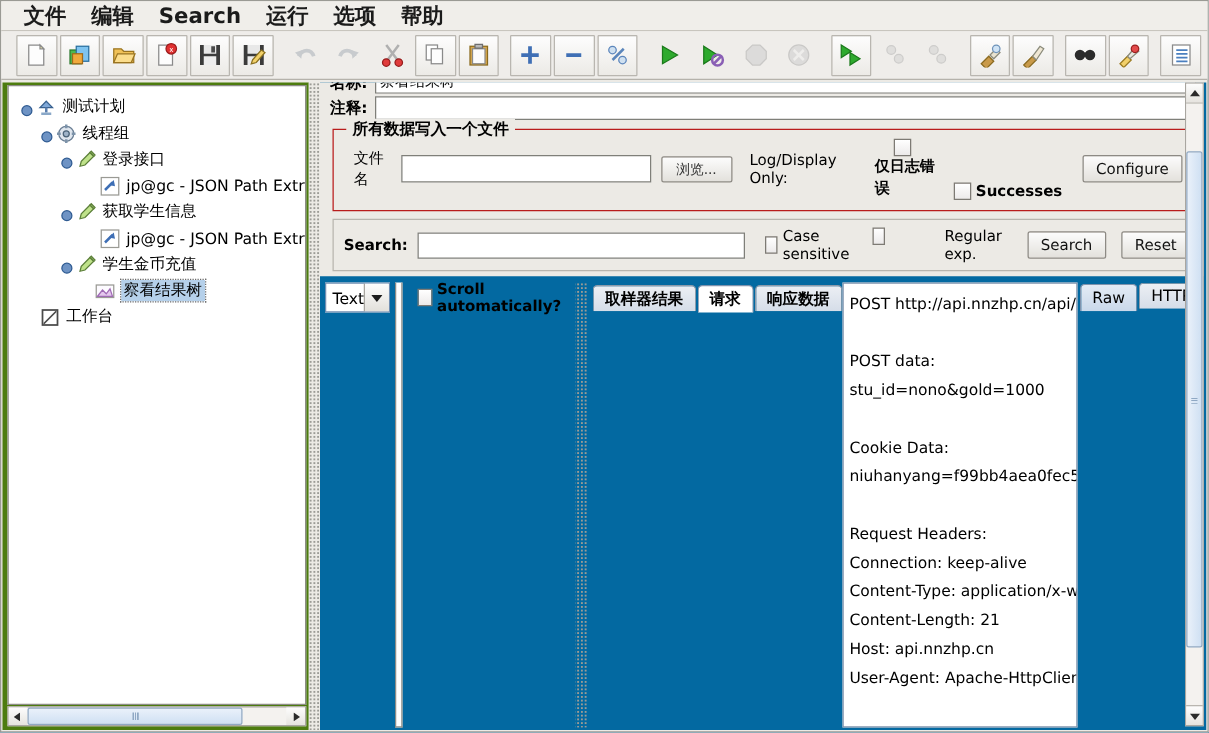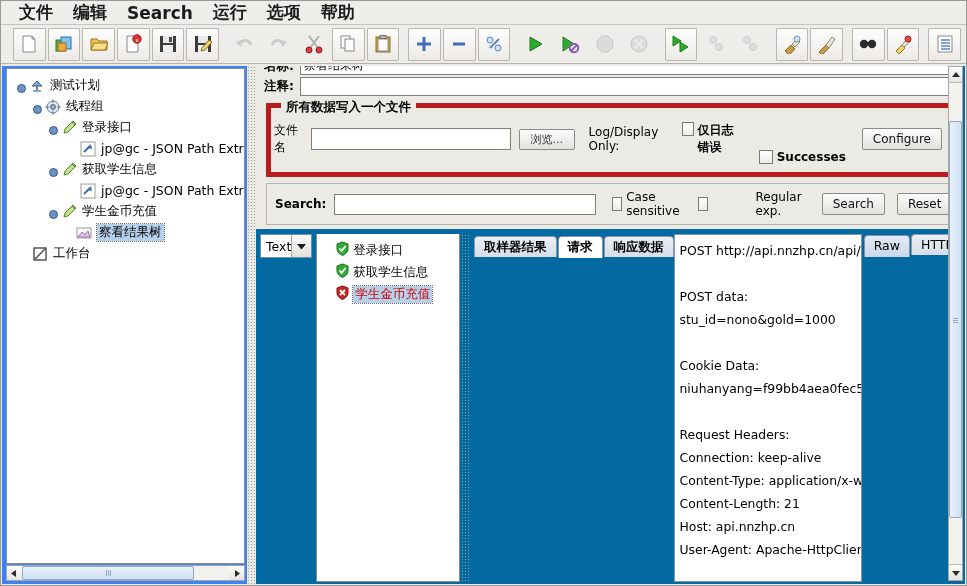--- a/index.html
+++ b/index.html
@@ -24,21 +24,21 @@
           display:flex;align-items:center;justify-content:center;
           background:#f6f5f3;border-radius:1px;position:relative;}
   .tb-btn.framed{border:1px solid #b9b6b0;background:linear-gradient(#fdfdfd,#eceae6);}
   .tb-btn.flat{border:1px solid transparent;background:transparent;}
   .tb-sep{width:7px;}
   .tb-btn svg{display:block;}
   .tb-btn.disabled{opacity:.45;}
 
   
   .main{position:absolute;left:1px;top:65px;right:1px;bottom:1px;display:flex;}
-  .tree-pane{width:245px;background:#3b82f6;display:flex;flex-direction:column;
+  .tree-pane{width:245px;background:#4d7c0f;display:flex;flex-direction:column;
              border-right:0;box-sizing:border-box;}
   .tree-outer{flex:1;margin:2px 2px 0 4px;border:1px solid #8c8c86;background:#fff;
               overflow:hidden;position:relative;}
   .tree-inner{padding:6px 0 0 6px;font-size:12.5px;}
   .vsplit{width:9px;background:#eceae5;position:relative;
           background-image:radial-gradient(#9b9b95 0.7px, transparent 0.8px);
           background-size:3px 3px;background-position:3px 0;}
 
   
   .tnode{display:flex;align-items:center;height:21px;white-space:nowrap;position:relative;}
@@ -56,21 +56,21 @@
   .rp-body{flex:1;display:flex;flex-direction:column;min-height:0;margin:0 2px 2px 0;}
 
   .conf-top{background:#eceae5;padding:0 6px 4px 8px;}
   .frow{display:flex;align-items:center;height:22px;gap:6px;}
   .frow .lbl{font-weight:bold;font-size:12.5px;white-space:nowrap;}
   .fin{flex:1;height:19px;border:1px solid #7f7f79;background:#fff;
        font-size:12px;padding:1px 3px;box-sizing:border-box;
        font-family:"DejaVu Sans","Liberation Sans",sans-serif;}
   .frow.clipped{height:9px;overflow:hidden;align-items:flex-end;}
 
-  .group{border:5px solid #b91c1c;margin:6px 2px 0 2px;padding:6px 8px 8px 3px;position:relative;}
+  .group{border:1px solid #b91c1c;margin:6px 2px 0 2px;padding:6px 8px 8px 16px;position:relative;}
   .group>.gtitle{position:absolute;top:-9px;left:10px;background:#eceae5;padding:0 5px;
                  font-weight:bold;font-size:12.5px;}
   .btn{border:1px solid #8d8a84;background:linear-gradient(#fcfcfc,#e3e1dc);
        font-size:12px;font-weight:normal;padding:3px 10px;border-radius:2px;cursor:default;
        font-family:"DejaVu Sans","Liberation Sans",sans-serif;color:#111;}
   .btn.sm{font-size:11px;font-weight:normal;padding:2px 10px;color:#333;}
   .cb{width:12px;height:12px;border:1px solid #7d7a74;background:linear-gradient(#ffffff,#eceaea);
       display:inline-block;vertical-align:-2px;}
   .cbl{font-size:12px;margin-left:4px;}
   .cbl.bold{font-weight:bold;}
@@ -554,40 +554,40 @@
             <input class="fin" value="" style="">
           </div>
 
           <div class="group">
             <span class="gtitle">所有数据写入一个文件</span>
             <div style="display:flex;align-items:center;gap:8px;">
               <span class="lbl">文件名</span>
               <input class="fin" style="flex: 0 0 200px; height: 22px;" value="">
               <button class="btn sm" style="width:64px;">浏览...</button>
               <span class="lbl" style="margin-left:6px;">Log/Display Only:</span>
-              <label style="display:flex;margin-left:2px;">
+              <label style="display:flex;align-items:center;margin-left:2px;flex-direction:column;">
                 <span class="cb"></span>
                 <span class="cbl bold">仅日志错误</span>
               </label>
               <label style="display:flex;margin-left:6px;margin-top:36px;">
                 <span class="cb"></span>
                 <span class="cbl bold">Successes</span>
               </label>
               <button class="btn" style="margin-left:8px;">Configure</button>
             </div>
           </div>
 
           <div class="searchbar">
             <span class="lbl">Search:</span>
             <input class="fin" style="flex: 0 0 262px; height: 21px;" value="">
             <label style="display:flex;align-items:center;margin-left:8px;">
               <span class="cb"></span>
               <span class="cbl">Case sensitive</span>
             </label>
-            <label style="display:flex;align-items:center;margin-left:6px;gap:44px;">
+            <label style="display:flex;align-items:flex-start;margin-left:6px;gap:44px;">
               <span class="cb"></span>
               <span class="cbl">Regular exp.</span>
             </label>
             <button class="btn" style="margin-left:8px;width:78px;">Search</button>
             <button class="btn" style="margin-left:4px;width:70px;">Reset</button>
           </div>
         </div>
 
         <div class="lower">
 
@@ -623,20 +623,26 @@
                 <span>
                   <svg width="15" height="15" viewBox="0 0 15 15">
                       <path d="M7.5 1l5.5 2v5c0 3-3 5.5-5.5 6.5C5 13.5 2 11 2 8V3z" fill="#cc2222" stroke="#7e1010"></path>
                       <line x1="5" y1="5" x2="10" y2="10" stroke="#fff" stroke-width="1.8"></line>
                       <line x1="10" y1="5" x2="5" y2="10" stroke="#fff" stroke-width="1.8"></line>
                     </svg>
                 </span>
                 <span class="rlabel fail sel">学生金币充值</span>
               </div>
             </div>
+            <div class="scrollrow">
+              <label style="display:flex;align-items:center;">
+                <span class="cb"></span>
+                <span class="cbl bold">Scroll automatically?</span>
+              </label>
+            </div>
           </div>
 
           <div class="vsplit2"></div>
 
           <div class="detail-pane">
             <div class="det-wrap">
               <div class="det-body">
                 <div class="tabs">
                   <div class="tab">取样器结果</div>
                   <div class="tab active">请求</div>

